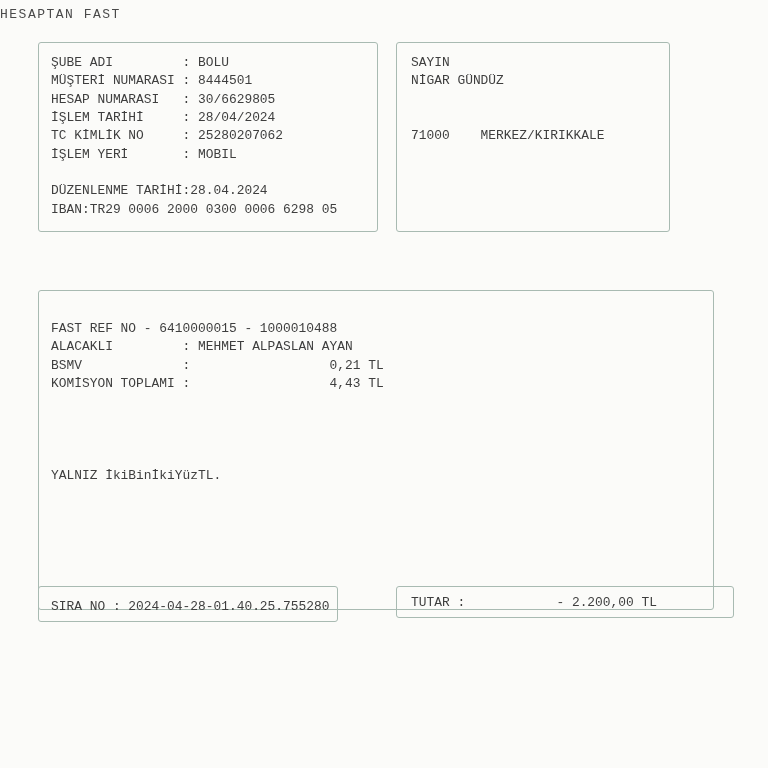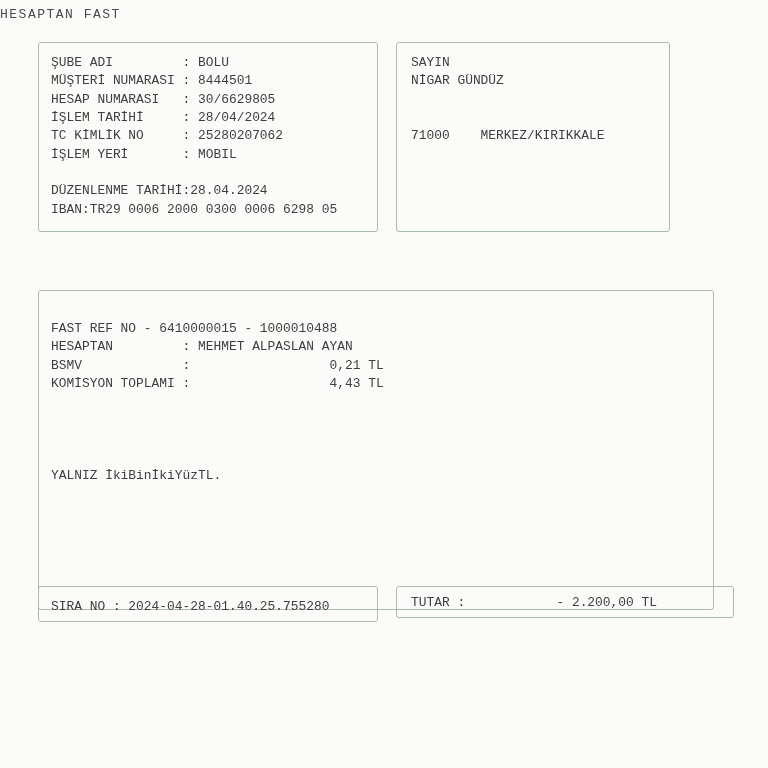--- a/index.html
+++ b/index.html
@@ -22,21 +22,21 @@
   }
   .box {
     position: absolute;
     border: 1.5px solid #a8bab2;
     border-radius: 3px;
     background: transparent;
   }
   .account-box   { left: 38px;  top: 42px;  width: 340px; height: 190px; padding: 11px 8px 0 12px; }
   .recipient-box { left: 396px; top: 42px;  width: 274px; height: 190px; padding: 11px 8px 0 14px; }
   .transaction-box { left: 38px; top: 250px; width: 676px; height: 320px; padding: 29px 8px 0 12px; margin-top: 40px; }
-  .sira-box  { left: 38px;  top: 586px; width: 340px; height: 36px; display: flex; align-items: center; padding: 4px 8px 0 12px; }
+  .sira-box  { left: 38px;  top: 586px; width: 300px; height: 36px; display: flex; align-items: center; padding: 4px 8px 0 12px; }
   .tutar-box { left: 396px; top: 586px; width: 338px; height: 32px; display: flex; align-items: center; justify-content: space-between; padding: 0 76px 0 14px; }
   .line {
     white-space: pre;
     font-size: 12.9px;
     line-height: 18.35px;
     min-height: 18.35px;
   }
   .bottom-text { white-space: pre; font-size: 12.9px; }
 </style>
 </head>
@@ -59,21 +59,21 @@
 <div class="box recipient-box">
   <div class="line">SAYIN</div>
   <div class="line">NİGAR GÜNDÜZ</div>
   <div class="line"></div>
   <div class="line"></div>
   <div class="line">71000    MERKEZ/KIRIKKALE</div>
 </div>
 
 <div class="box transaction-box">
   <div class="line">FAST REF NO - 6410000015 - 1000010488</div>
-  <div class="line">HESAPTAN         : MEHMET ALPASLAN AYAN</div>
+  <div class="line">ALACAKLI         : MEHMET ALPASLAN AYAN</div>
   <div class="line">BSMV             :                  0,21 TL</div>
   <div class="line">KOMİSYON TOPLAMI :                  4,43 TL</div>
   <div class="line"></div>
   <div class="line"></div>
   <div class="line"></div>
   <div class="line"></div>
   <div class="line">YALNIZ İkiBinİkiYüzTL.</div>
 </div>
 
 <div class="box sira-box">

